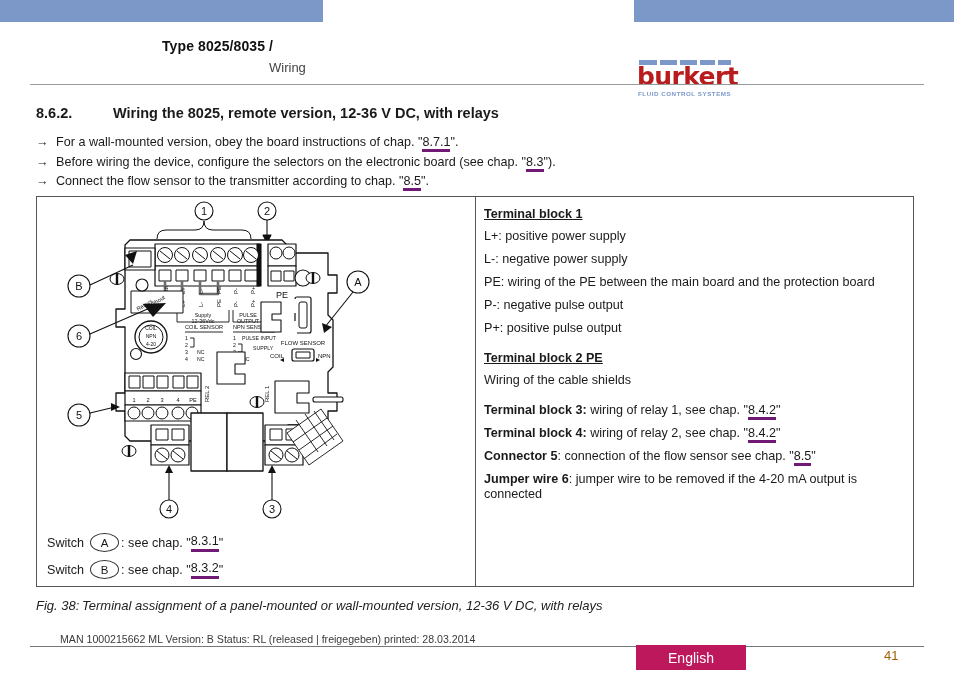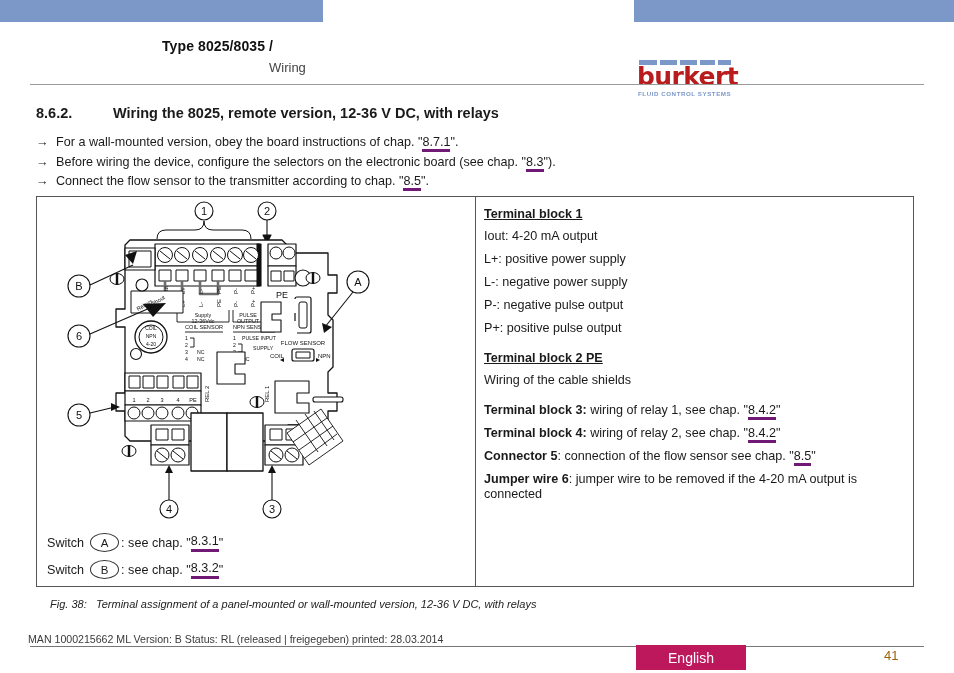--- a/index.html
+++ b/index.html
@@ -64,23 +64,23 @@
   }
 
   
   .legend{position:absolute;left:447px;top:10px;width:420px;}
   .lg-h{font-size:12.6px;font-weight:bold;margin:0 0 8px 0;text-decoration:underline;}
   .lg-p{font-size:12.6px;line-height:15px;margin:0 0 8px 0;}
   .lg-gap{height:7px;}
   .lg-b{font-weight:bold;}
 
   
-  .caption{position:absolute;left:36px;top:598px;font-size:11px;font-style:italic;color:#222;margin-left:14px;}
+  .caption{position:absolute;left:36px;top:598px;font-size:13px;font-style:italic;color:#222;}
   .caption .cap-id{display:inline-block;width:46px;}
-  .footmeta{position:absolute;left:28px;top:633px;font-size:10.6px;color:#3a3a3a;}
+  .footmeta{position:absolute;left:60px;top:633px;font-size:10.6px;color:#3a3a3a;}
   .foot-rule{position:absolute;left:30px;top:646px;width:894px;height:1px;background:#777;}
   .lang{
     position:absolute;left:636px;top:645px;width:110px;height:25px;
     background:#be185d;color:#fff;font-size:14px;
     display:flex;align-items:center;justify-content:center;
   }
   .pageno{position:absolute;left:884px;top:648px;font-size:13px;color:#a16207;}
   svg{display:block;}
   text{font-family:"Liberation Sans", sans-serif;}
 </style>
@@ -397,23 +397,23 @@
       <span class="lbl">Switch</span>
       <span class="circ-inline">B</span>
       <span>: see chap. "</span>
         <span class="xref">8.3.2</span>
         <span>"</span>
     </div>
   </div>
 
   <div class="legend">
     <p class="lg-h">Terminal block 1</p>
-    <p class="lg-p">Iout: 4-20 mA output</p>
     <p class="lg-p">L+: positive power supply</p>
     <p class="lg-p">L-: negative power supply</p>
+    <p class="lg-p">PE: wiring of the PE between the main board and the protection board</p>
     <p class="lg-p">P-: negative pulse output</p>
     <p class="lg-p">P+: positive pulse output</p>
     <div class="lg-gap"></div>
     <p class="lg-h">Terminal block 2 PE</p>
     <p class="lg-p">Wiring of the cable shields</p>
     <div class="lg-gap"></div>
     <p class="lg-p">
       <span class="lg-b">Terminal block 3:</span><span> wiring of relay 1, see chap. "</span><span class="xref">8.4.2</span><span>"</span>
     </p>
     <p class="lg-p">

